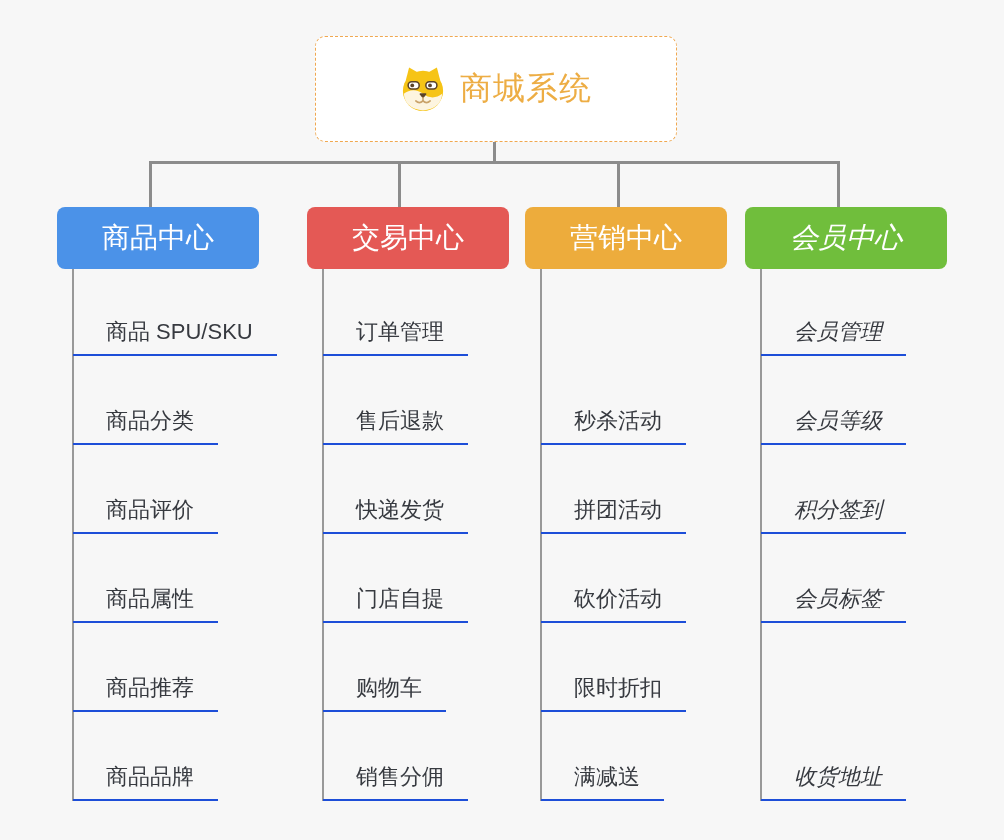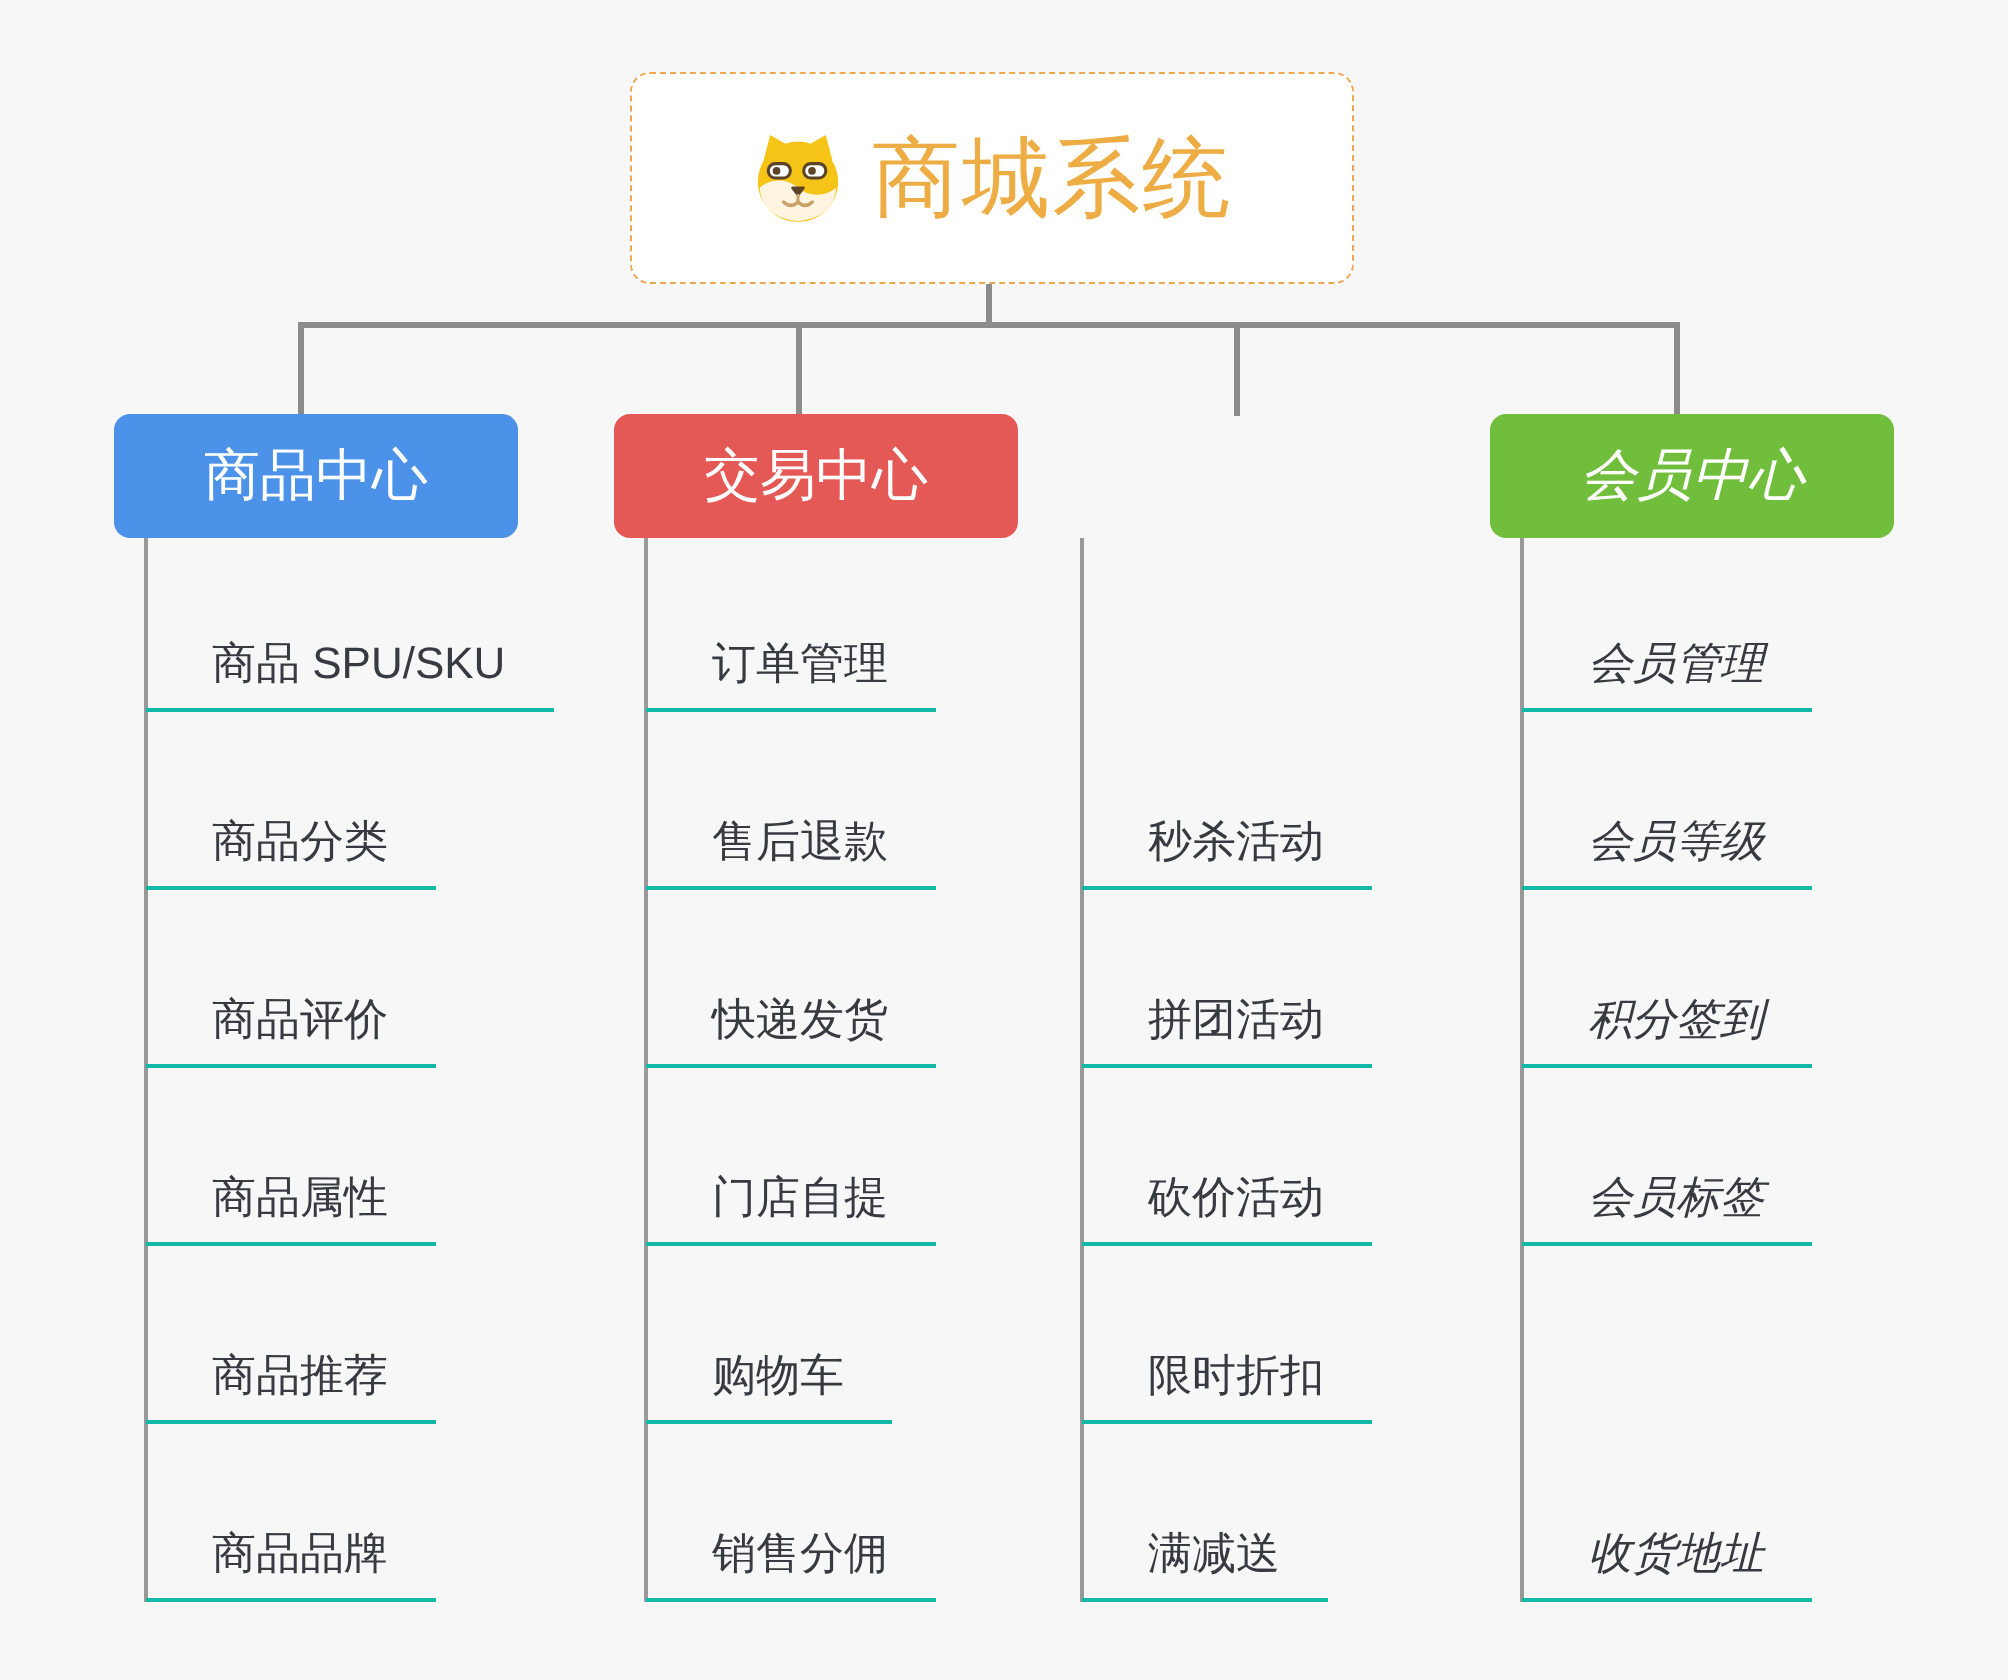--- a/index.html
+++ b/index.html
@@ -12,21 +12,21 @@
   .drop  { top:161px; width:3px; height:47px; }
   .drop-0{ left:149px; } .drop-1{ left:398px; } .drop-2{ left:617px; } .drop-3{ left:837px; }
 
   
   .root-node {
     position:absolute; left:315px; top:36px; width:362px; height:106px;
     background:#ffffff; border:1px dashed #F0A850; border-radius:10px;
     display:flex; align-items:center; justify-content:center; gap:14px;
     box-sizing:border-box; cursor:pointer;
   }
-  .root-title { font-size:44px; color:#EDAD44; letter-spacing:1px; white-space:nowrap; }
+  .root-title { font-size:32px; color:#EDAD44; letter-spacing:1px; white-space:nowrap; }
   .dog-icon { flex:0 0 auto; }
 
   
   .column { position:absolute; top:207px; width:260px; height:610px; }
   .col-0 { left:57px; } .col-1 { left:307px; } .col-2 { left:525px; } .col-3 { left:745px;font-style:italic; }
 
   .header {
     position:absolute; top:0; left:0; width:202px; height:62px; border-radius:8px;
     color:#ffffff; font-size:28px; display:flex; align-items:center; justify-content:center;
     white-space:nowrap; cursor:pointer;
@@ -34,21 +34,21 @@
   .h-blue   { background:#4B92E8; }
   .h-red    { background:#E45955; }
   .h-orange { background:#EDAC3C; }
   .h-green  { background:#70BE3C; }
 
   .trunk { position:absolute; left:15px; top:62px; width:2px; height:532px; background:#999999; }
 
   .leaf {
     position:absolute; left:16px;
     padding:0 24px 8px 33px;
-    border-bottom:2px solid #14b8a6;
+    border-bottom:2px solid #1d4ed8;
     font-size:22px; line-height:28px; color:#373a40;
     white-space:nowrap; cursor:pointer;
   }
   .leaf-0{ top:111px; } .leaf-1{ top:200px; } .leaf-2{ top:289px; }
   .leaf-3{ top:378px; } .leaf-4{ top:467px; } .leaf-5{ top:556px; }
 </style>
 </head>
 <body>
 
 <div class="canvas">
@@ -93,20 +93,21 @@
     <div class="trunk"></div>
     <div class="leaf leaf-0">订单管理</div>
     <div class="leaf leaf-1">售后退款</div>
     <div class="leaf leaf-2">快递发货</div>
     <div class="leaf leaf-3">门店自提</div>
     <div class="leaf leaf-4">购物车</div>
     <div class="leaf leaf-5">销售分佣</div>
   </div>
 
   <div class="column col-2">
+    <div class="header h-orange">营销中心</div>
     <div class="trunk"></div>
     <div class="leaf leaf-1">秒杀活动</div>
     <div class="leaf leaf-2">拼团活动</div>
     <div class="leaf leaf-3">砍价活动</div>
     <div class="leaf leaf-4">限时折扣</div>
     <div class="leaf leaf-5">满减送</div>
   </div>
 
   <div class="column col-3">
     <div class="header h-green">会员中心</div>

